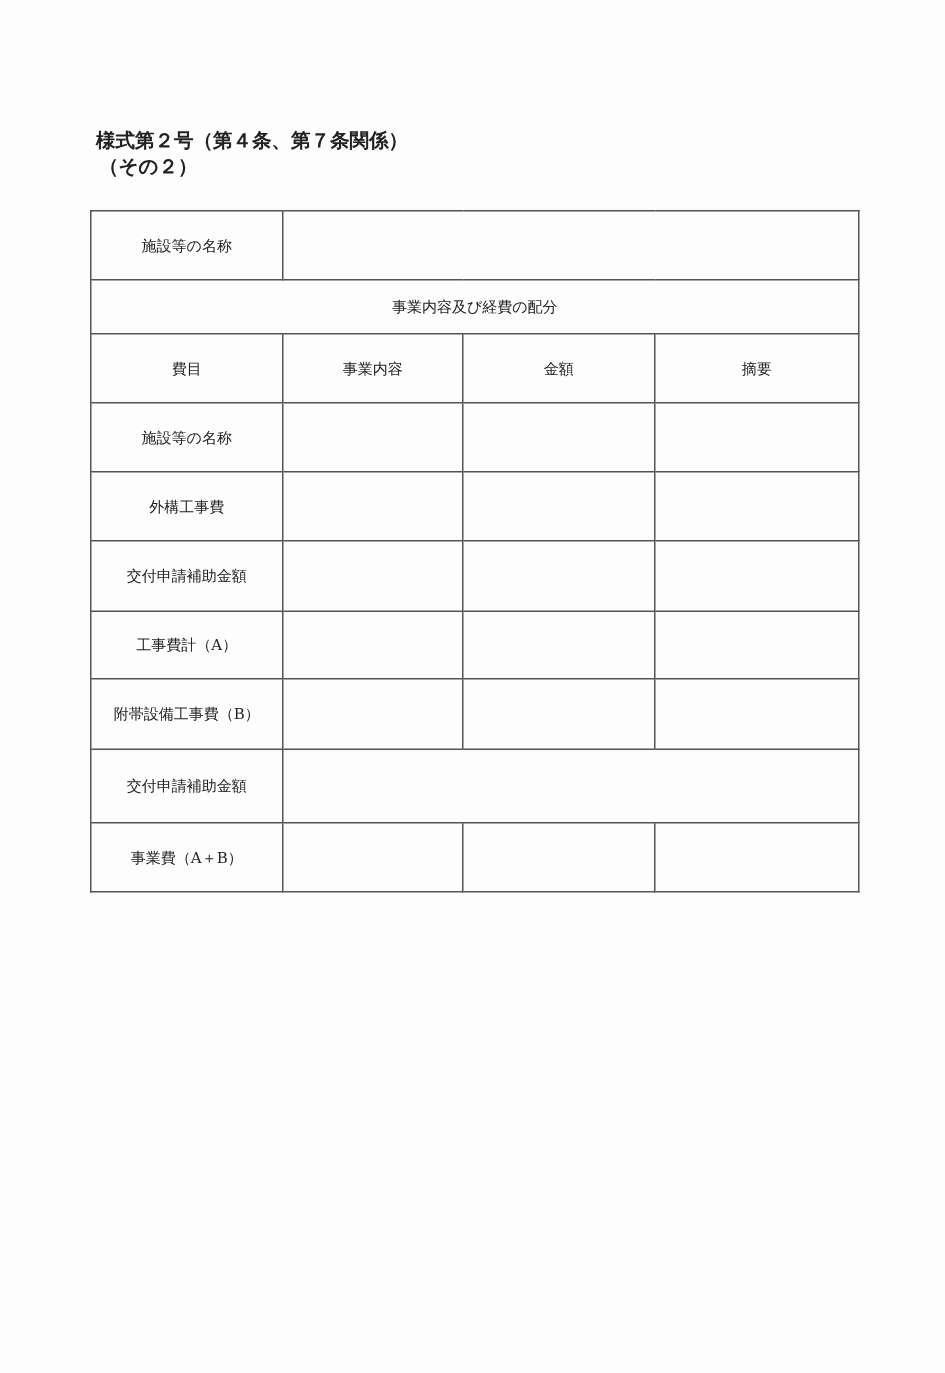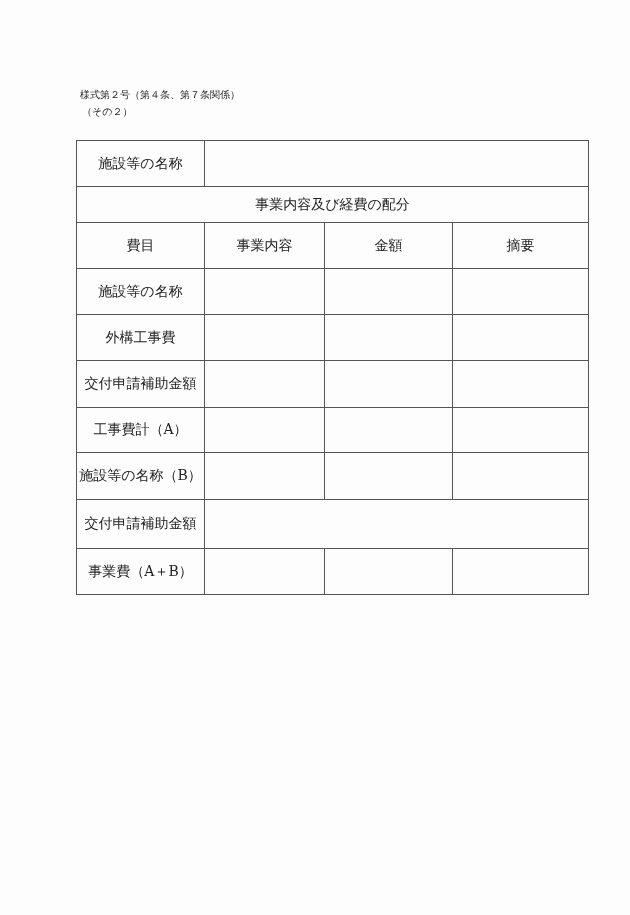--- a/index.html
+++ b/index.html
@@ -1,27 +1,27 @@
 <!DOCTYPE html>
 <html><head>
 <meta charset="utf-8">
 <style>
   html, body { margin:0; padding:0; }
   body {
     width:630px; height:915px; background:#fdfdfd; position:relative;
     font-family:"DejaVu Serif","Liberation Serif",serif; color:#222;
     overflow:hidden;
   }
-  .header { position:absolute; left:80px; top:86px; font-size:10px; line-height:17px; }
+  .header { position:absolute; left:64px; top:86px; font-size:13px; line-height:17px;font-weight:bold; }
   .header div { white-space:nowrap; }
   .sub { padding-left:2px; }
   table {
-    position:absolute; left:76px; top:140px; width:512px;
+    position:absolute; left:60px; top:140px; width:512px;
     border-collapse:collapse; table-layout:fixed;
-    font-size:14px;
+    font-size:10px;
   }
   td {
     border:1px solid #555; text-align:center; vertical-align:middle;
     padding:0; white-space:nowrap;
   }
   col.c0 { width:128px; }
   col.c1 { width:120px; }
   col.c2 { width:128px; }
   col.c3 { width:136px; }
 </style>
@@ -72,21 +72,21 @@
     <td></td>
     <td></td>
   </tr>
   <tr style="height:45px">
     <td>工事費計（A）</td>
     <td></td>
     <td></td>
     <td></td>
   </tr>
   <tr style="height:47px">
-    <td>施設等の名称（B）</td>
+    <td>附帯設備工事費（B）</td>
     <td></td>
     <td></td>
     <td></td>
   </tr>
   <tr style="height:49px">
     <td>交付申請補助金額</td>
     <td colspan="3"></td>
   </tr>
   <tr style="height:46px">
     <td>事業費（A＋B）</td>

